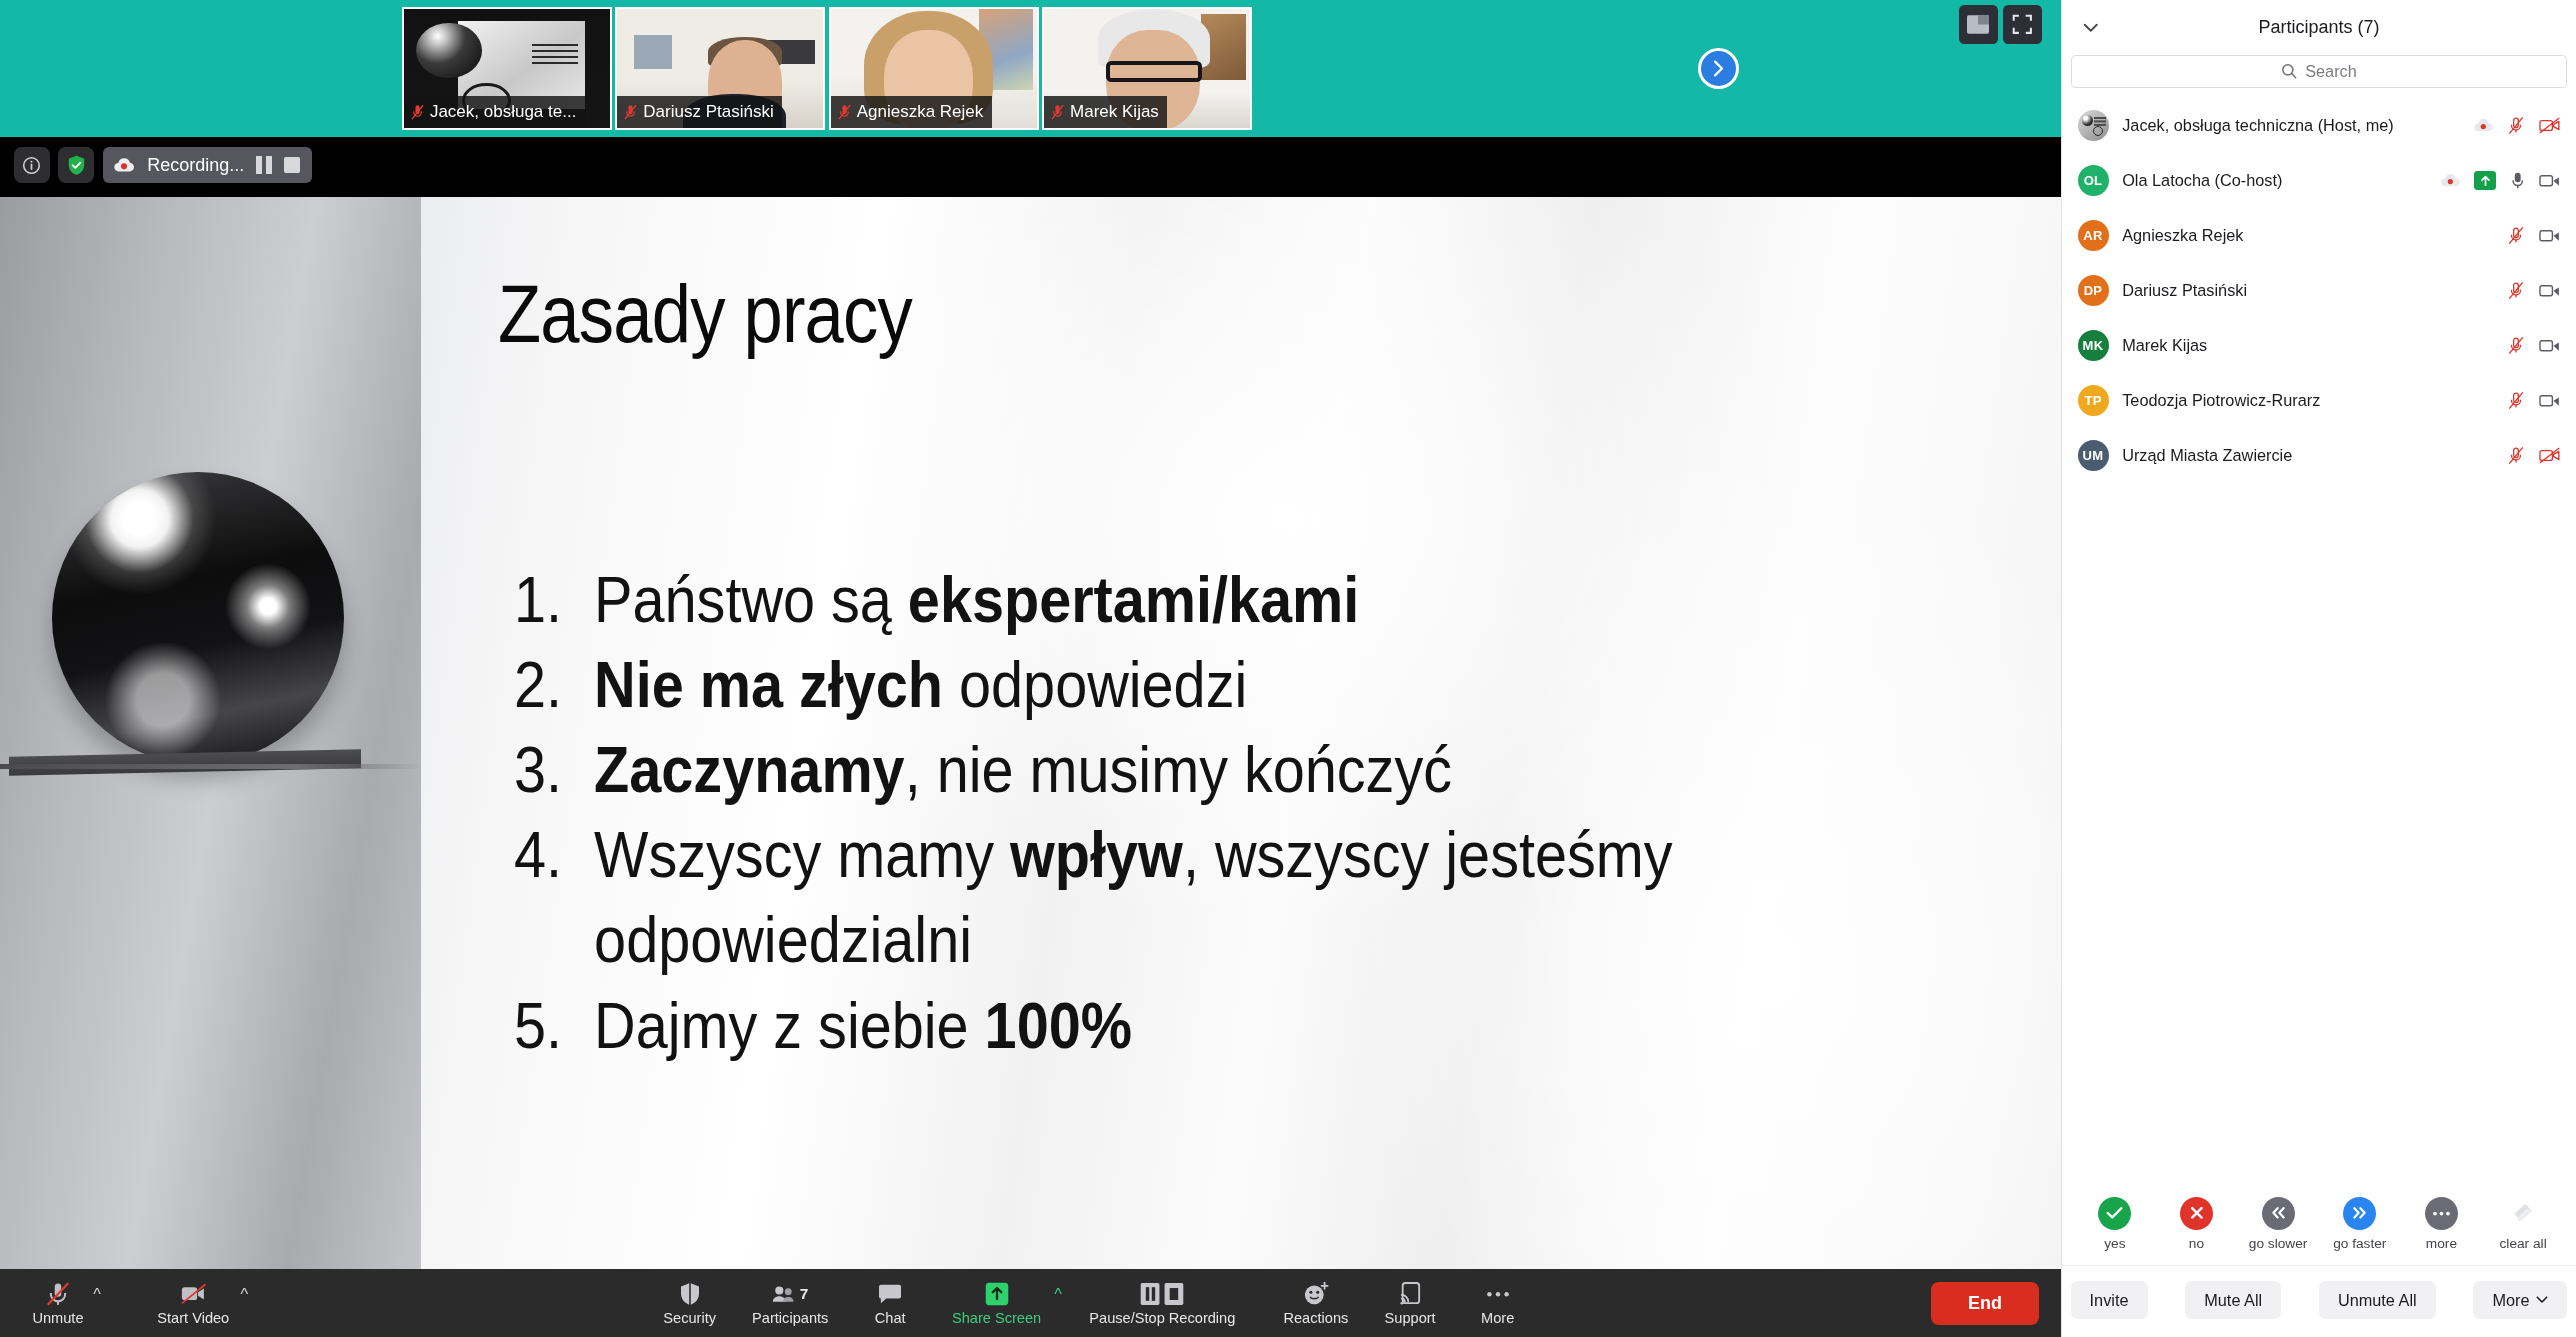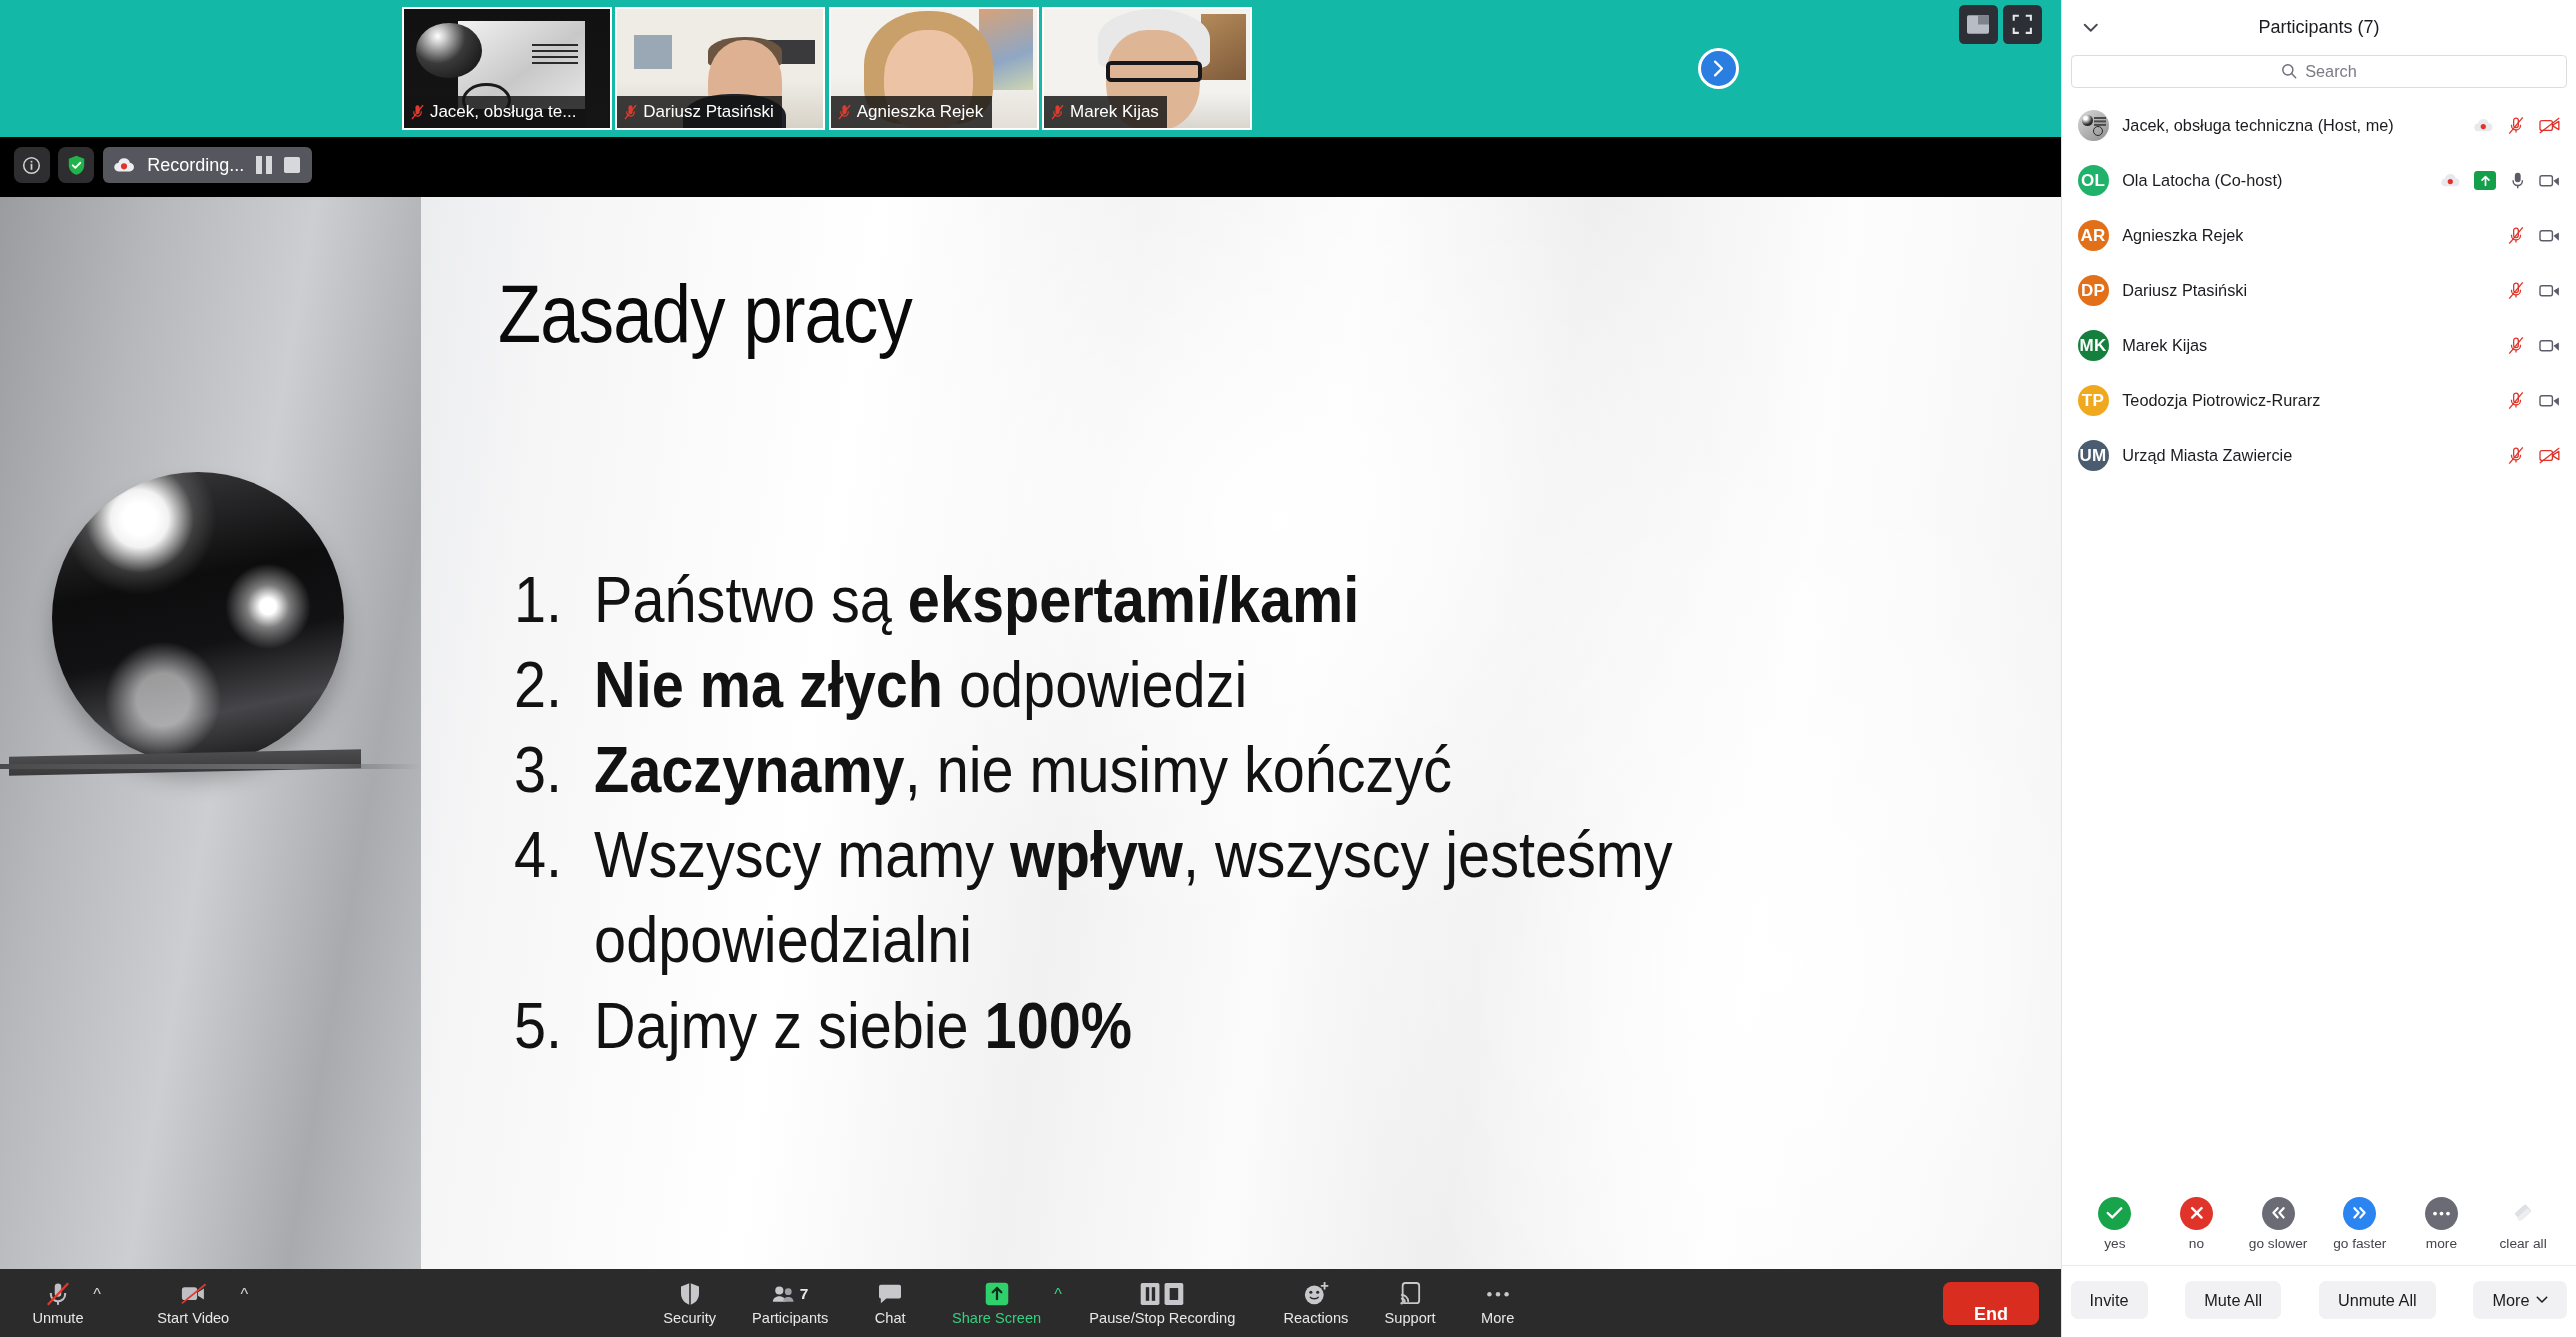--- a/index.html
+++ b/index.html
@@ -200,44 +200,44 @@
     display: flex; flex-direction: column; align-items: center; justify-content: center;
     color: #e8e8e8; font-size: 14.6px; gap: 2.6px; padding: 0 10.3px;
   }
   .tb-item .ico { height: 26px; display: flex; align-items: center; justify-content: center; }
   .tb-item .lbl { white-space: nowrap; }
   .tb-item.green .lbl { color: #35d07f; }
   .caret { position: absolute; color: #d6d6d6; font-size: 16.3px; }
   .tb-left { position: absolute; left: 22px; display: flex; gap: 53px; }
   .tb-center { position: absolute; left: 653px; display: flex; gap: 15.5px; }
   .tb-end {
-    position: absolute; right: 22px; width: 96px; height: 43px; border-radius: 7.7px;
+    position: absolute; right: 22px; width: 108px; height: 43px; border-radius: 7.7px;
     background: #d92d20; color: #fff; font-size: 18px; font-weight: 700;
-    display: flex; align-items: flex-end; justify-content: center;
+    display: flex; align-items: center; justify-content: center;
   }
   .badge-n { color: #e8e8e8; font-size: 15.5px; font-weight: 700; margin-left: 1.7px; }
 
   
   .panel { width: 515px; height: 1338px; background: #fff; position: relative;
            border-left: 0.9px solid #e3e3e6; display: flex; flex-direction: column; }
   .panel-head { height: 55px; position: relative; display: flex; align-items: center; justify-content: center; }
   .panel-head .title { font-size: 18px; color: #1b1b20; font-weight: 400; }
   .collapse { position: absolute; left: 19px; top: 19px; width: 19px; height: 19px;
               display: flex; align-items: center; justify-content: center; }
   .search-wrap { padding: 0 8.6px; }
   .search-box {
     height: 33px; border: 0.9px solid #dcdce0; border-radius: 4.3px;
     display: flex; align-items: center; justify-content: center; gap: 7.7px;
   }
   .search-box .ph { color: #7b7b85; font-size: 16.3px; }
   .plist { flex: 1; overflow: hidden; padding-top: 10.3px; }
   .prow { height: 55px; display: flex; align-items: center; padding: 0 12px 0 15.5px; }
   .avatar { width: 31px; height: 31px; border-radius: 50%; flex: none;
             display: flex; align-items: center; justify-content: center;
-            color: #fff; font-size: 17px; font-weight: 700; letter-spacing: 0.3px; }
+            color: #fff; font-size: 13px; font-weight: 700; letter-spacing: 0.3px; }
   .avatar.photo { background: linear-gradient(140deg,#d9d9d9,#8e8e8e); overflow: hidden; position: relative; }
   .avatar.photo .pb { position: absolute; left: 4.3px; top: 4.3px; width: 11px; height: 11px; border-radius: 50%;
                       background: radial-gradient(circle at 32% 28%,#fff 0 16%,#333 60%,#111); }
   .avatar.photo .pr { position: absolute; left: 15.5px; bottom: 5.2px; width: 10.3px; height: 10.3px;
                       border: 1.7px solid #2a2a2a; border-radius: 50%; }
   .avatar.photo .pl { position: absolute; right: 2.6px; top: 6.9px; width: 12px; height: 1.7px; background: #4a4a4a;
                       box-shadow: 0 3.4px 0 #4a4a4a, 0 6.9px 0 #4a4a4a; }
   .pname { margin-left: 13.7px; font-size: 16.3px; color: #1b1b20; white-space: nowrap;
            overflow: hidden; text-overflow: ellipsis; }
   .picons { margin-left: auto; display: flex; align-items: center; gap: 13.7px; padding-right: 3.4px; }

